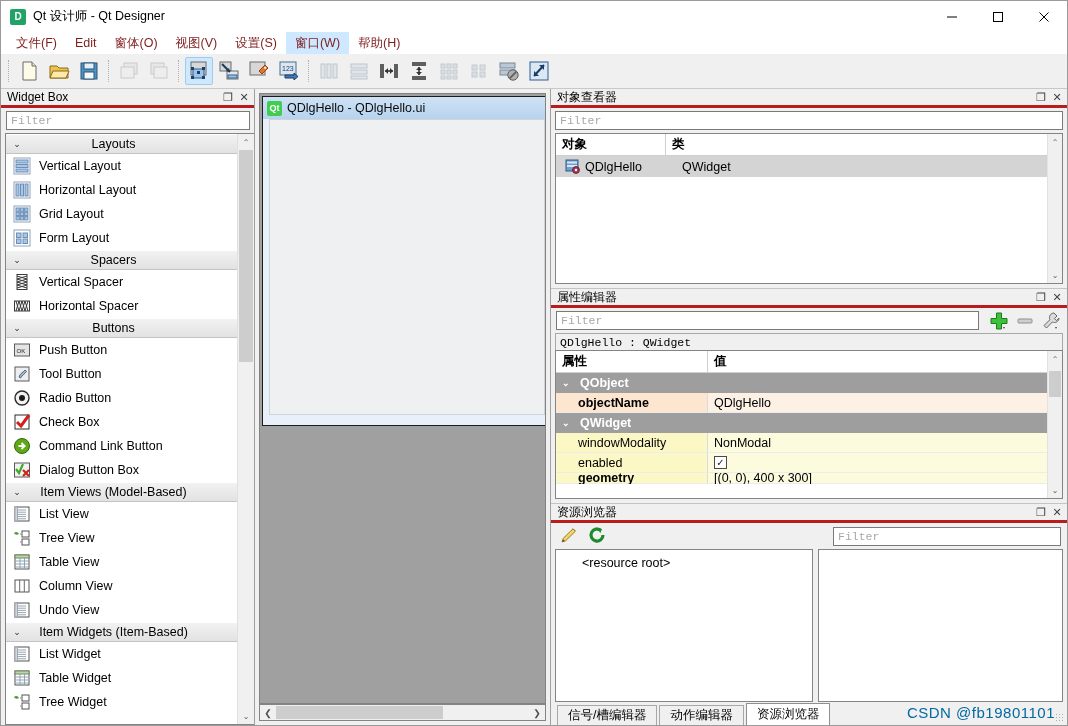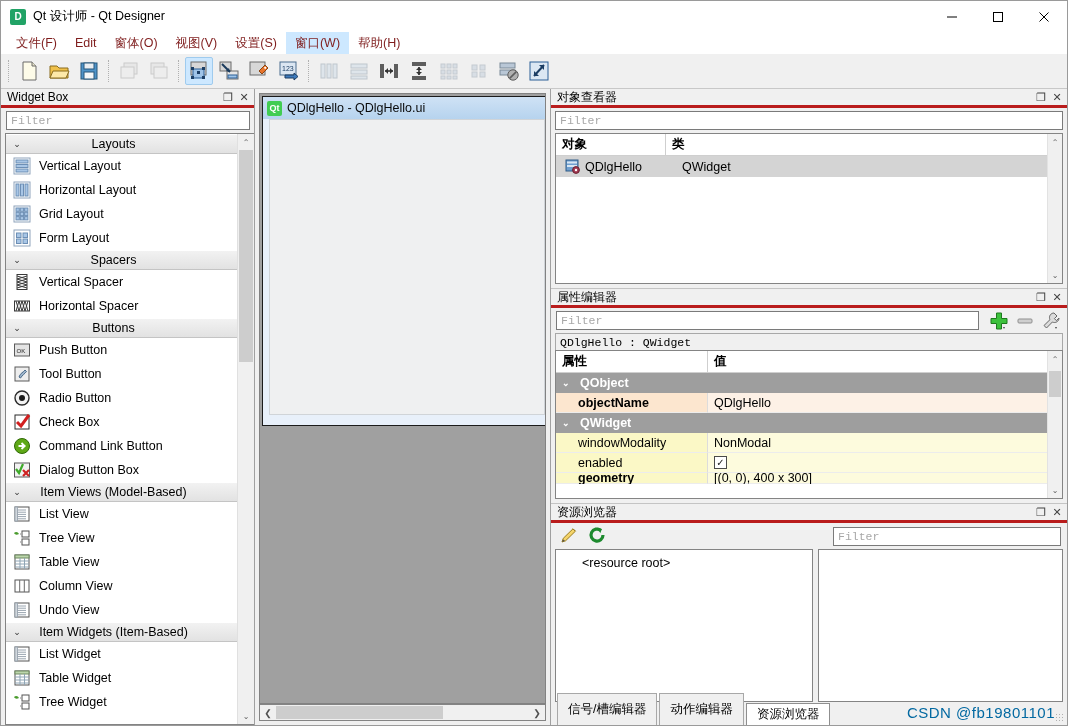--- a/index.html
+++ b/index.html
@@ -321,21 +321,21 @@
     width: 258px; flex: 0 0 258px; background: #fff;
     border: 1px solid #848484; padding: 6px 0 0 26px;
     font-size: 12.5px;
   }
   .rb-right { flex: 1 1 auto; background: #fff; border: 1px solid #848484; }
   .rb-tabs {
     height: 22px; flex: 0 0 22px; display: flex; align-items: flex-end;
     padding-left: 6px;
   }
   .rb-tab {
-    height: 32px; padding: 0 10px; display: flex; align-items: center;
+    height: 20px; padding: 0 10px; display: flex; align-items: center;
     font-size: 12.5px; background: #f0f0f0;
     border: 1px solid #a8a8a8; border-bottom: none;
     margin-right: 2px;
   }
   .rb-tab.active { background: #fff; height: 22px; border-color: #8f8f8f; }
 
   .watermark {
     position: absolute; right: 12px; bottom: 4px;
     font-size: 15px; color: #0369a1;
     font-family: "Liberation Sans", sans-serif;

